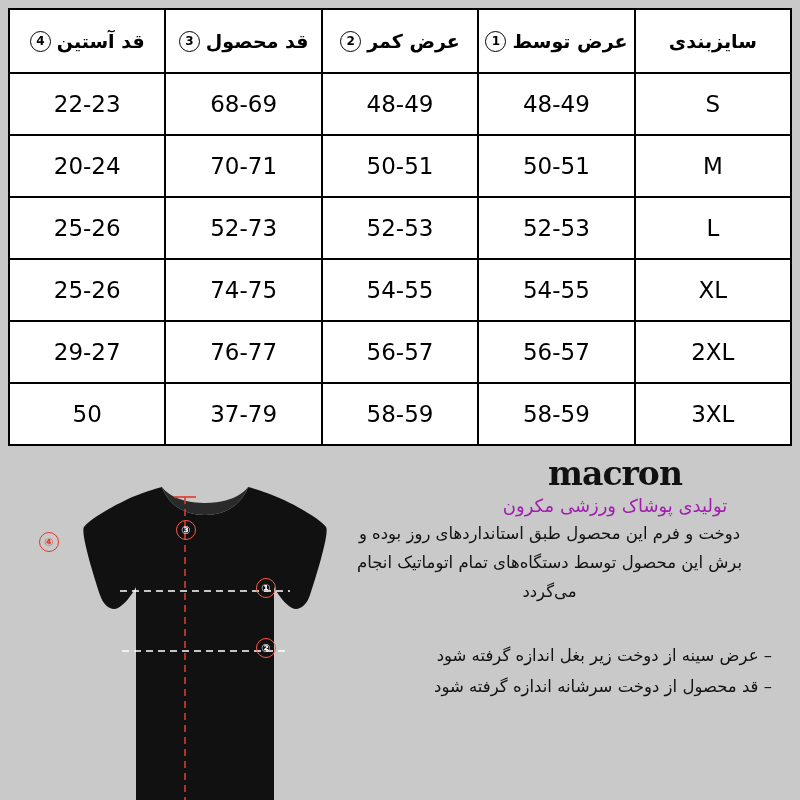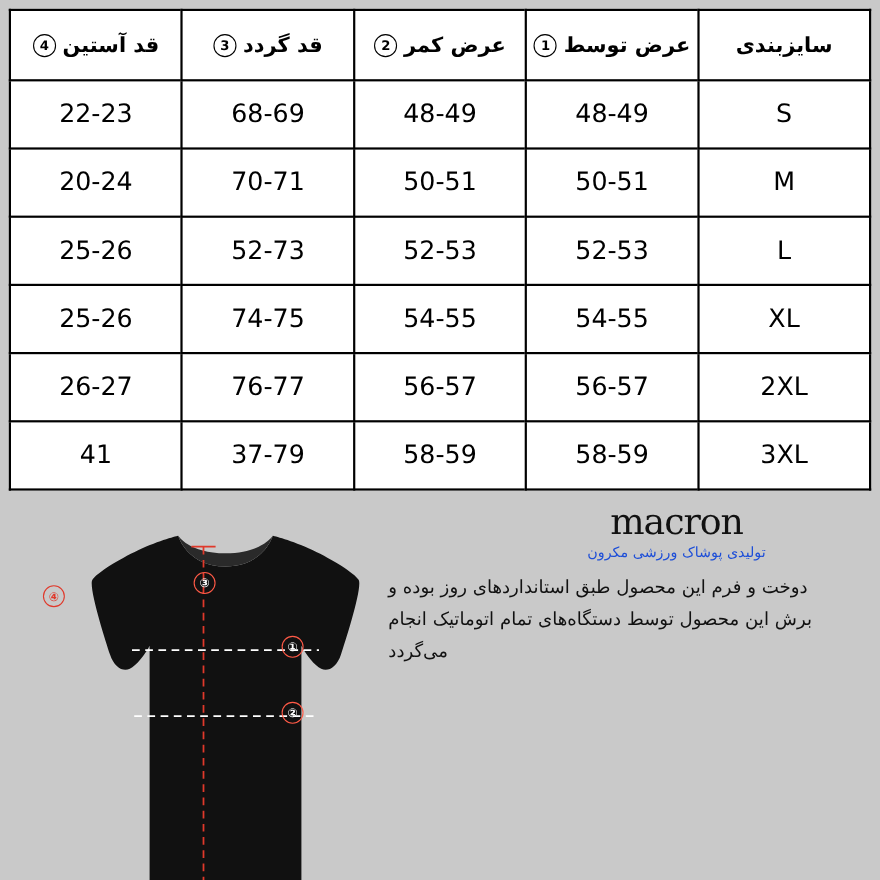--- a/index.html
+++ b/index.html
@@ -121,41 +121,41 @@
   .brand {
     position: absolute;
     left: 455px;
     top: 2px;
     width: 320px;
     text-align: center;
   }
   .brand-logo {
     font-family: "DejaVu Serif", "Liberation Serif", serif;
     font-size: 33px;
-    font-weight: normal;
+    font-weight: bold;
     letter-spacing: -1px;
     color: #111111;
     line-height: 1;
     white-space: nowrap;
   }
   .brand-sub {
     margin-top: 5px;
-    font-size: 13px;
-    color: #1d4ed8;
+    font-size: 18px;
+    color: #a21caf;
     letter-spacing: 1.5px;
     direction: rtl;
   }
 
   .desc {
     position: absolute;
-    right: 32px;
+    right: 43px;
     top: 65px;
     width: 415px;
     direction: rtl;
-    text-align: left;
+    text-align: center;
     font-size: 16.5px;
     line-height: 1.75;
     color: #111111;
   }
   .notes {
     position: absolute;
     right: 28px;
     top: 185px;
     width: 415px;
     direction: rtl;
@@ -187,21 +187,21 @@
             </div>
           </th>
           <th>
             <div class="th-inner">
               <span>عرض کمر</span>
               <span class="num-circle">2</span>
             </div>
           </th>
           <th>
             <div class="th-inner">
-              <span>قد گردد</span>
+              <span>قد محصول</span>
               <span class="num-circle">3</span>
             </div>
           </th>
           <th>
             <div class="th-inner">
               <span>قد آستین</span>
               <span class="num-circle">4</span>
             </div>
           </th>
         </tr>
@@ -233,28 +233,28 @@
           <td>54-55</td>
           <td>54-55</td>
           <td>74-75</td>
           <td>25-26</td>
         </tr>
         <tr>
           <td class="label-cell">2XL</td>
           <td>56-57</td>
           <td>56-57</td>
           <td>76-77</td>
-          <td>26-27</td>
+          <td>29-27</td>
         </tr>
         <tr>
           <td class="label-cell">3XL</td>
           <td>58-59</td>
           <td>58-59</td>
           <td>37-79</td>
-          <td>41</td>
+          <td>50</td>
         </tr>
       </tbody>
     </table>
   </div>
 
   <div class="lower">
 
     <div class="shirt-area">
       <svg class="shirt-svg" width="270" height="330" viewBox="0 0 270 330">
 
@@ -291,15 +291,19 @@
       <span class="marker out" style="left:9px; top:67px;">④</span>
     </div>
 
     <div class="brand">
       <div class="brand-logo">macron</div>
       <div class="brand-sub">تولیدی پوشاک ورزشی مکرون</div>
     </div>
 
     <div class="desc">دوخت و فرم این محصول طبق استانداردهای روز بوده و برش این محصول توسط دستگاه‌های تمام اتوماتیک انجام می‌گردد</div>
 
+    <div class="notes">
+      <div>– عرض سینه از دوخت زیر بغل اندازه گرفته شود</div>
+      <div>– قد محصول از دوخت سرشانه اندازه گرفته شود</div>
+    </div>
 
   </div>
 </div>
 
 </body></html>

